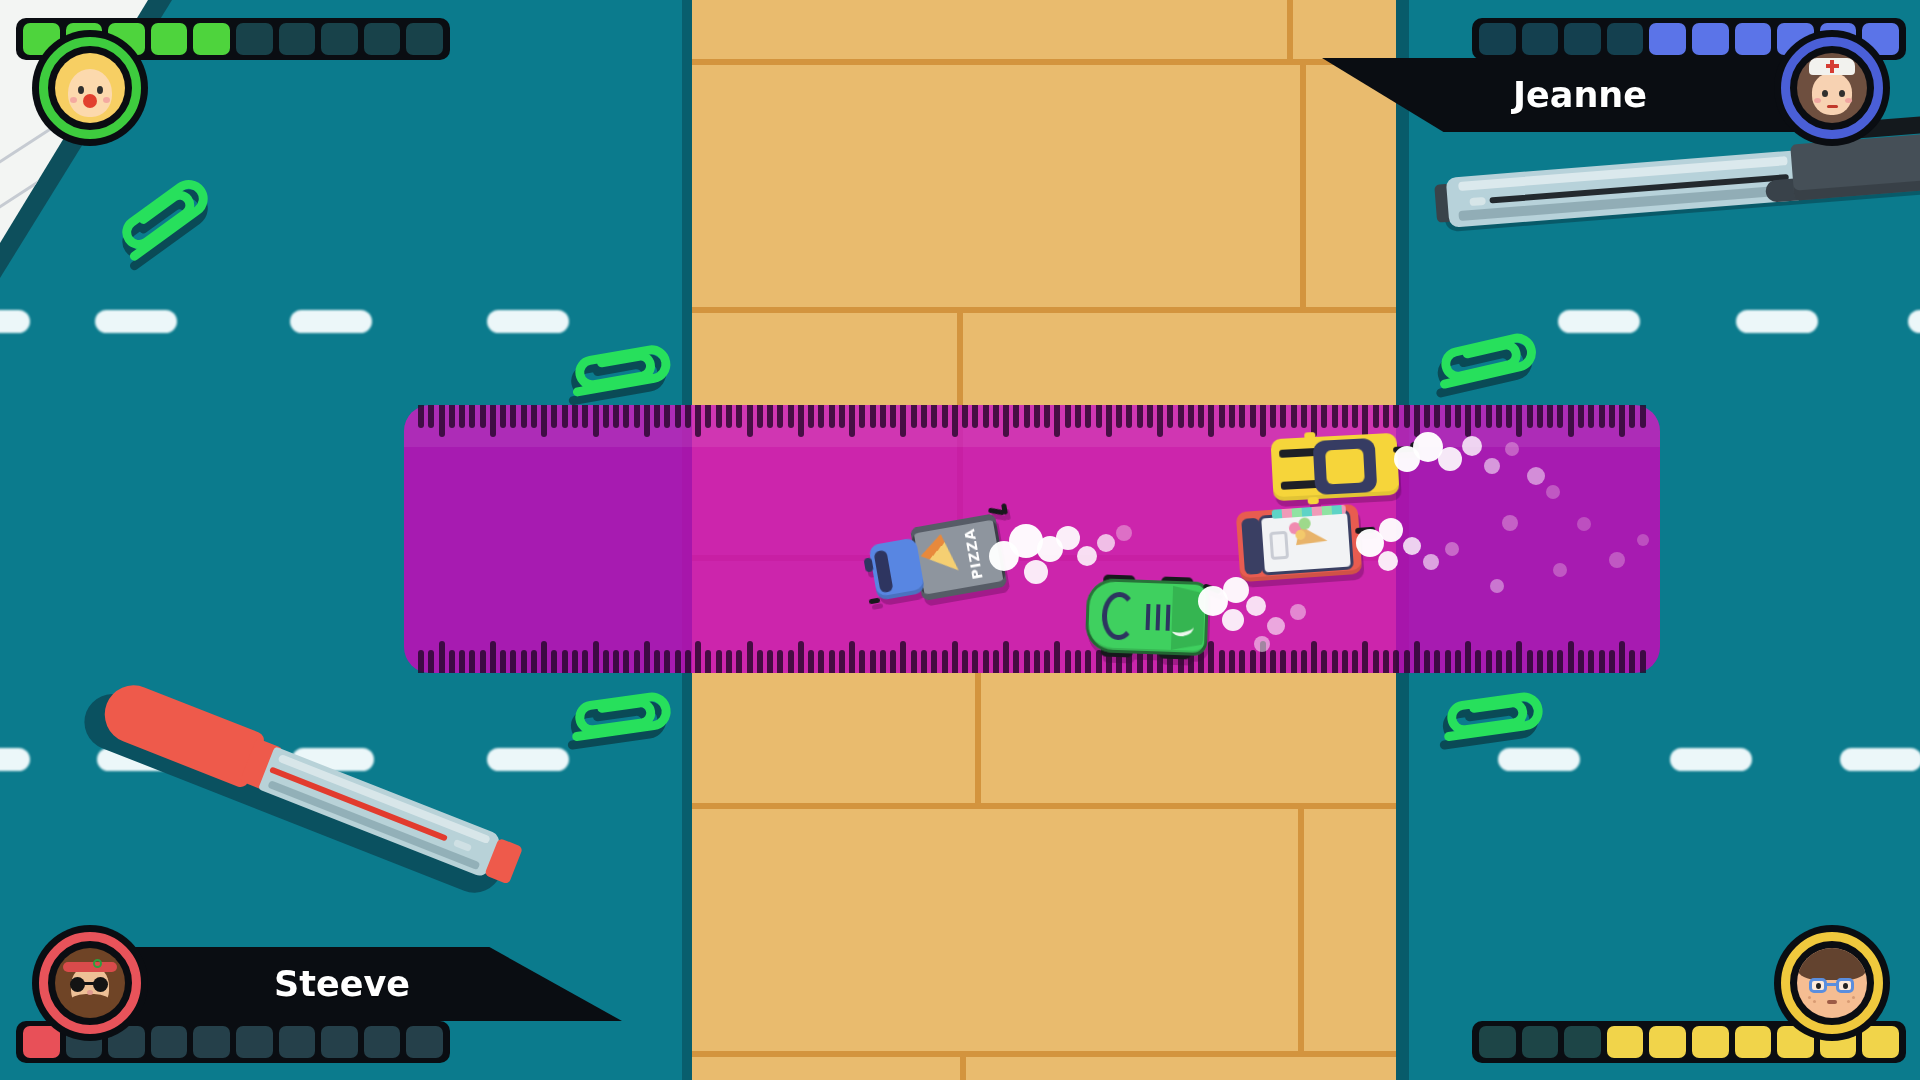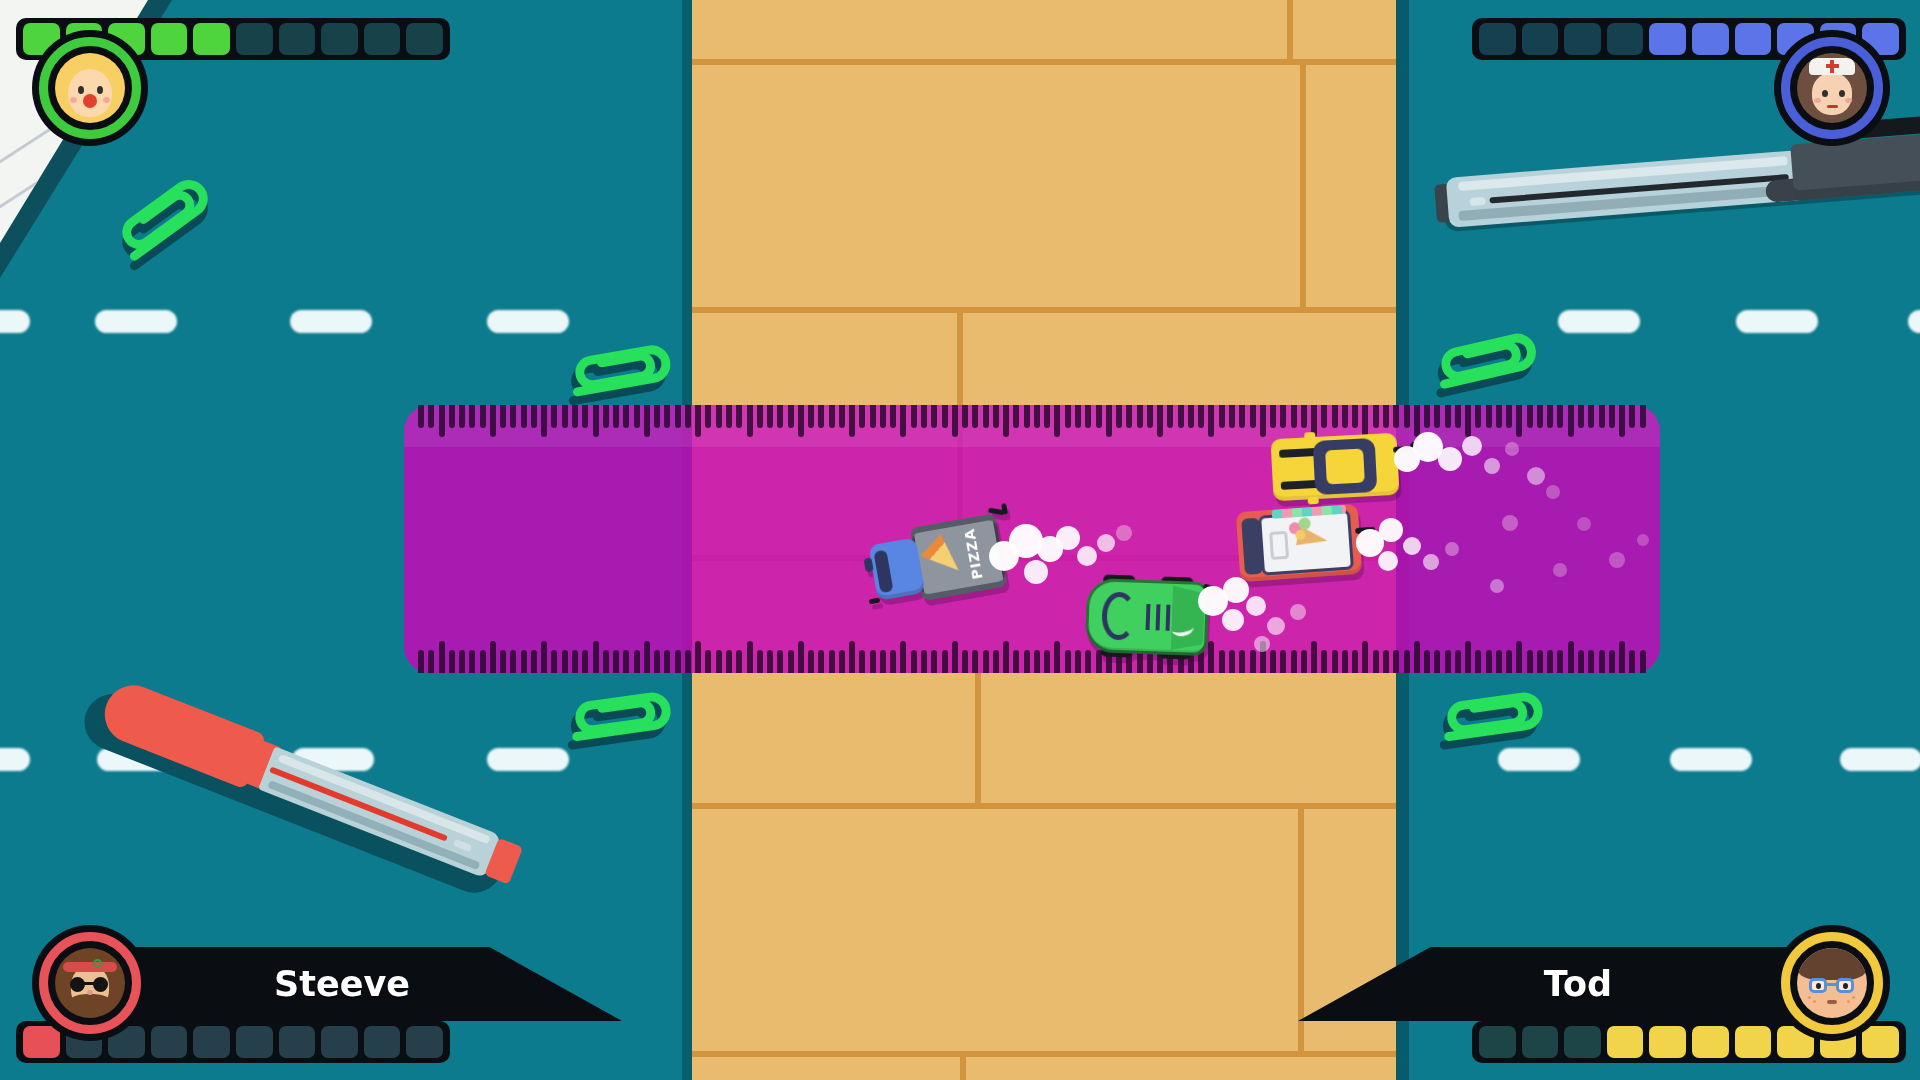--- a/index.html
+++ b/index.html
@@ -628,20 +628,23 @@
           <div class="eye e1"></div>
           <div class="eye e2"></div>
         <div class="bl b1"></div>
           <div class="bl b2"></div>
           <div class="nose"></div>
       </div>
     </div>
   </div>
 
   <div class="hud hud-tr">
+    <div class="plate">
+        <span class="pname">Jeanne</span>
+      </div>
     <div class="bar">
         <span class="segments" style="display:contents"><div class="seg" style="background: rgb(20, 64, 79);"></div><div class="seg" style="background: rgb(20, 64, 79);"></div><div class="seg" style="background: rgb(20, 64, 79);"></div><div class="seg" style="background: rgb(20, 64, 79);"></div><div class="seg" style="background: rgb(91, 116, 232);"></div><div class="seg" style="background: rgb(91, 116, 232);"></div><div class="seg" style="background: rgb(91, 116, 232);"></div><div class="seg" style="background: rgb(91, 116, 232);"></div><div class="seg" style="background: rgb(91, 116, 232);"></div><div class="seg" style="background: rgb(91, 116, 232);"></div></span>
       </div>
     <div class="av">
       <div class="av-ring" style="border-color: rgb(74, 95, 215);"></div>
       <div class="av-face face-nurse">
         <div class="face"></div>
           <div class="cap"></div>
           <div class="crv"></div>
           <div class="crh"></div>
@@ -670,23 +673,20 @@
           <div class="peace"></div>
         <div class="nose"></div>
           <div class="g g1"></div>
           <div class="g g2"></div>
           <div class="bridge"></div>
       </div>
     </div>
   </div>
 
   <div class="hud hud-br">
-    <div class="plate">
-        <span class="pname">Tod</span>
-      </div>
     <div class="bar">
         <span class="segments" style="display:contents"><div class="seg" style="background: rgb(29, 69, 71);"></div><div class="seg" style="background: rgb(29, 69, 71);"></div><div class="seg" style="background: rgb(29, 69, 71);"></div><div class="seg" style="background: rgb(241, 212, 74);"></div><div class="seg" style="background: rgb(241, 212, 74);"></div><div class="seg" style="background: rgb(241, 212, 74);"></div><div class="seg" style="background: rgb(241, 212, 74);"></div><div class="seg" style="background: rgb(241, 212, 74);"></div><div class="seg" style="background: rgb(241, 212, 74);"></div><div class="seg" style="background: rgb(241, 212, 74);"></div></span>
       </div>
     <div class="av">
       <div class="av-ring" style="border-color: rgb(240, 201, 61);"></div>
       <div class="av-face face-kid">
         <div class="hair"></div>
           <div class="g g1"></div>
           <div class="g g2"></div>
           <div class="bridge"></div>

